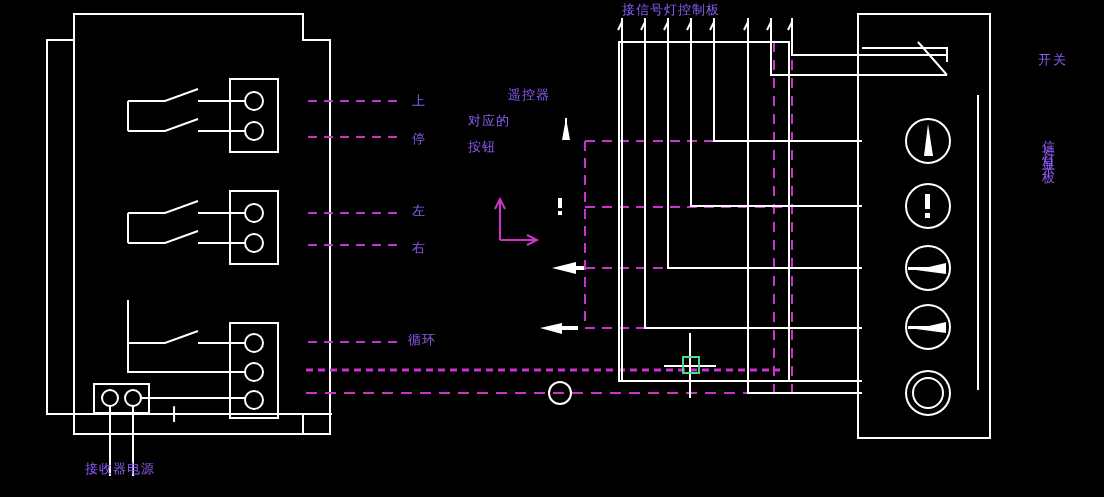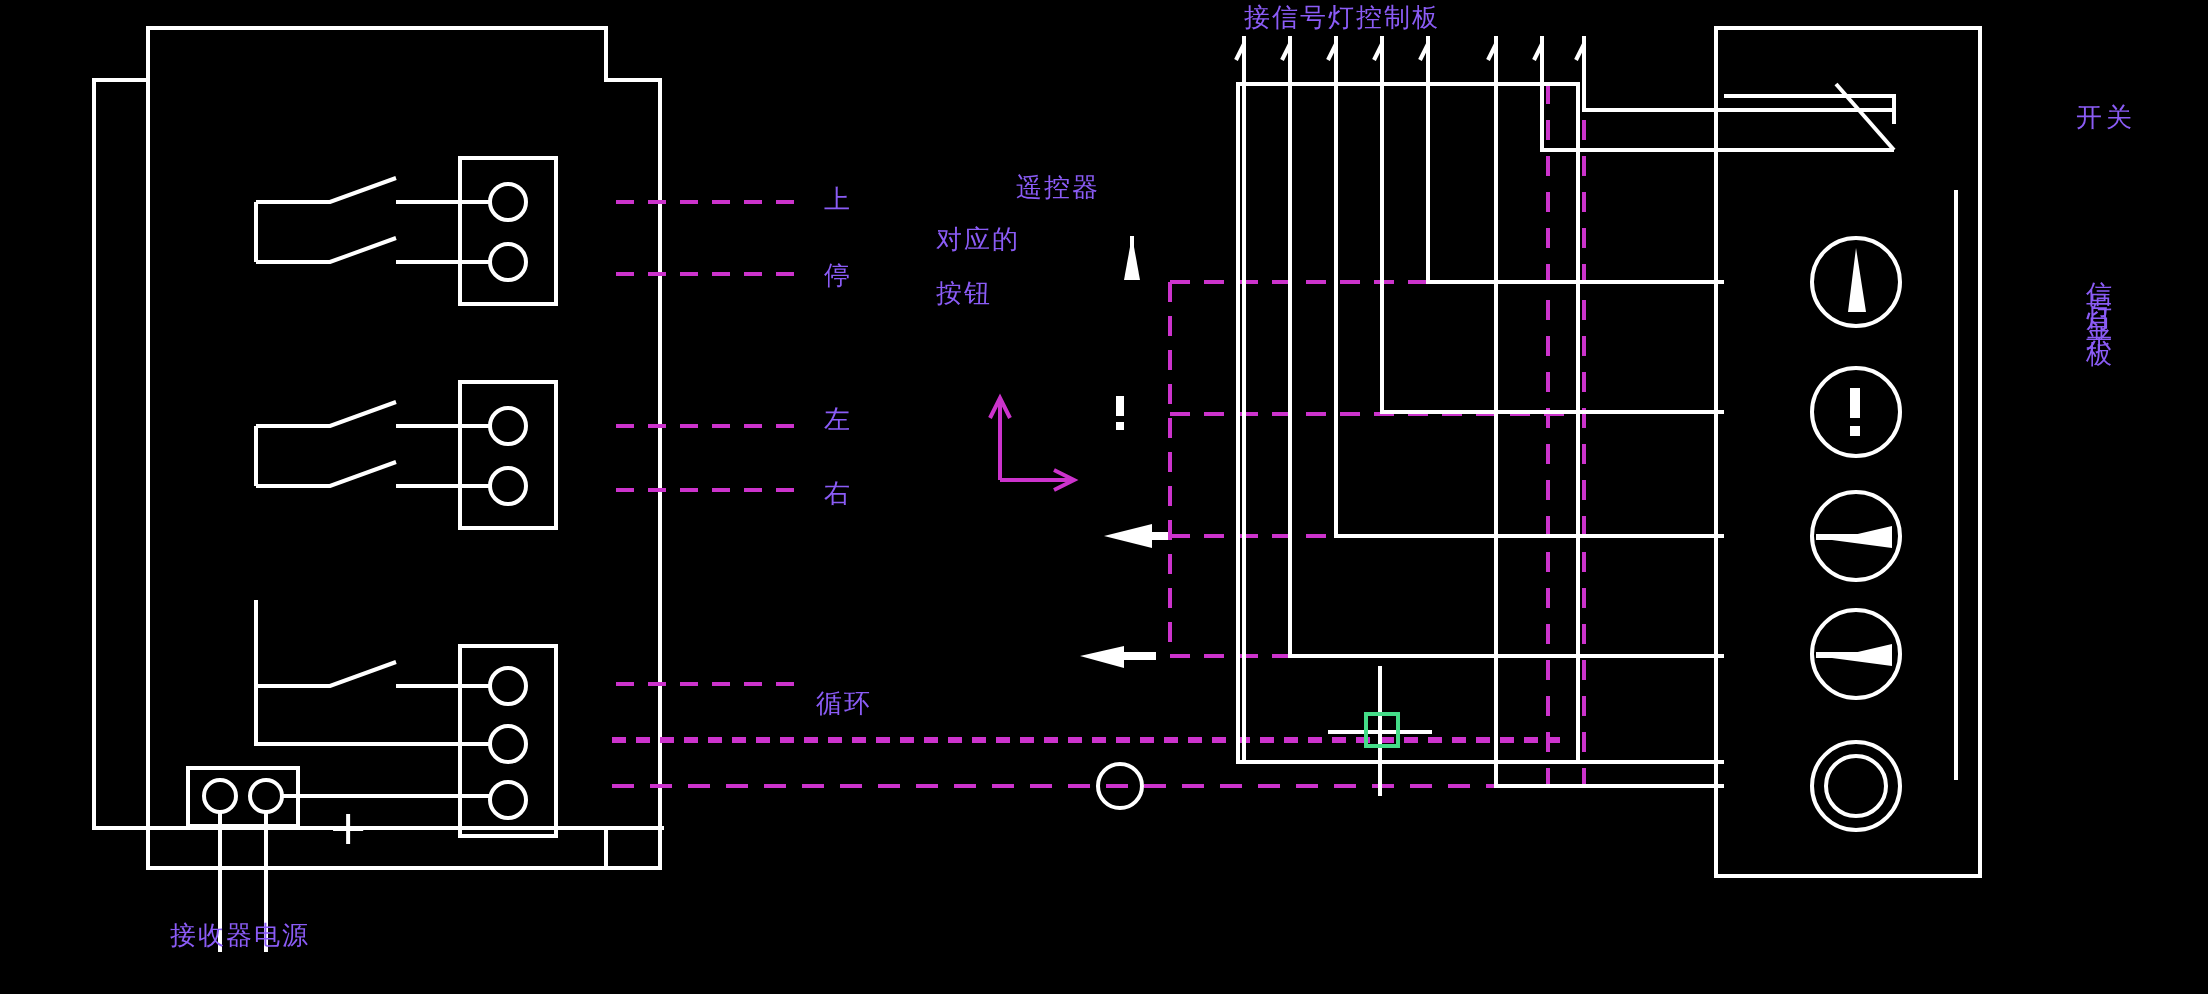--- a/index.html
+++ b/index.html
@@ -245,21 +245,21 @@
 
   </svg>
 
 
   <div class="lbl" style="left:622px;top:2px;">接信号灯控制板</div>
 
   <div class="lbl" style="left:412px;top:93px;">上</div>
   <div class="lbl" style="left:412px;top:131px;">停</div>
   <div class="lbl" style="left:412px;top:203px;">左</div>
   <div class="lbl" style="left:412px;top:240px;">右</div>
-  <div class="lbl" style="left:408px;top:332px;margin-top:13px;">循环</div>
+  <div class="lbl" style="left:408px;top:332px;">循环</div>
 
   <div class="lbl stack" style="left:468px;top:78px;margin-left:40px;">遥控器</div>
   <div class="lbl stack" style="left:468px;top:104px;text-align:center;">对应的</div>
   <div class="lbl stack" style="left:468px;top:130px;font-family:Liberation Serif, serif;">按钮</div>
 
   <div class="lbl" style="left:1038px;top:52px;letter-spacing:2px;">开关</div>
 
   <div class="lbl vert" style="left:1040px;top:130px;">信号灯显示板</div>
 
   <div class="lbl" style="left:85px;top:461px;">接收器电源</div>

